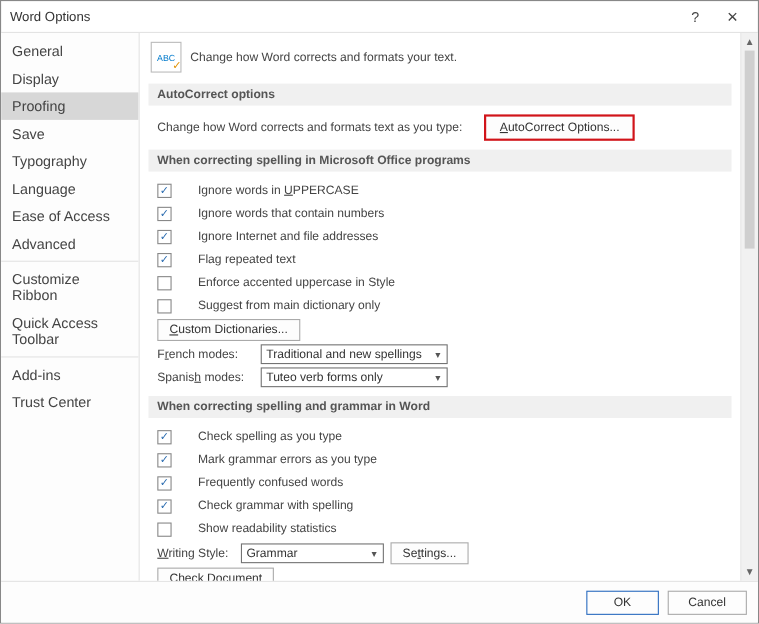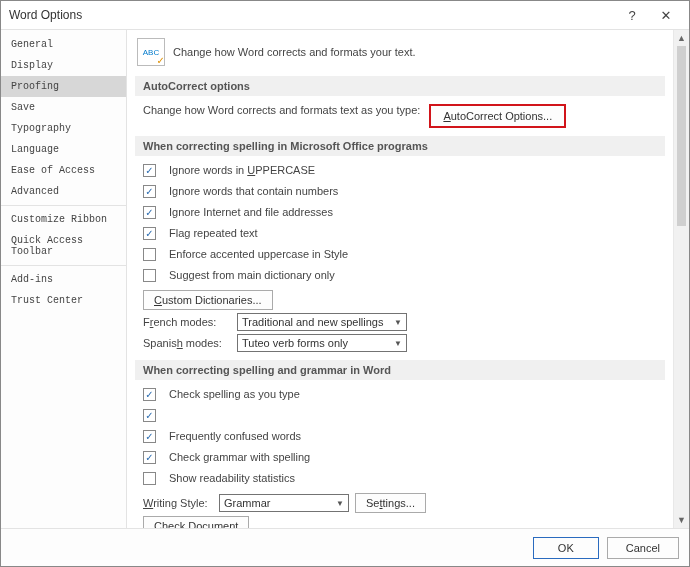--- a/index.html
+++ b/index.html
@@ -3,33 +3,33 @@
 <meta charset="utf-8">
 <style>
   * { box-sizing: border-box; font-family: "Segoe UI", Tahoma, sans-serif; }
   body { margin: 0; background: #fff; width: 690px; height: 567px; overflow: hidden; font-size: 11px; color: #444; }
   .window { width: 690px; height: 567px; border: 1px solid #888; display: flex; flex-direction: column; background: #fff; }
   .titlebar { height: 28px; display: flex; align-items: center; padding: 0 6px 0 8px; font-size: 12px; color: #333; }
   .titlebar .spacer { flex: 1; }
   .titlebar .tbtn { width: 34px; text-align: center; font-size: 13px; color: #444; cursor: default; }
   .body { flex: 1; display: flex; border-top: 1px solid #e3e3e3; min-height: 0; }
   .sidebar { width: 126px; background: #fdfdfd; border-right: 1px solid #e3e3e3; padding-top: 4px; overflow: hidden; }
-  .sidebar .item { padding: 5px 10px; font-size: 10px; color: #444; cursor: default; font-family: Liberation Mono, monospace; }
+  .sidebar .item { padding: 5px 10px; font-size: 13px; color: #444; cursor: default; }
   .sidebar .item.sel { background: #d7d7d7; }
   .sidebar .sep { height: 1px; background: #e3e3e3; margin: 3px 0; }
   .content-wrap { flex: 1; display: flex; min-width: 0; }
   .content { flex: 1; overflow: hidden; padding: 8px 10px 0 10px; position: relative; }
   .scrollbar { width: 16px; background: #f1f1f1; border-left: 1px solid #e8e8e8; position: relative; }
   .scrollbar .arrow { height: 16px; text-align: center; font-size: 9px; color: #666; line-height: 16px; }
   .scrollbar .thumb { position: absolute; top: 16px; left: 3px; right: 3px; height: 180px; background: #cfcfcf; }
   .intro { display: flex; align-items: center; gap: 8px; margin-bottom: 10px; }
   .abc-icon { width: 28px; height: 28px; border: 1px solid #bbb; display: flex; flex-direction: column; align-items: center; justify-content: center; font-size: 8px; color: #007acc; position: relative; background: #fff; }
   .abc-icon .check { color: #e09000; font-size: 10px; position: absolute; bottom: -1px; right: -1px; }
   .section-head { background: #f0f0f0; padding: 4px 8px; font-weight: 600; color: #555; margin: 8px -2px 8px -2px; font-size: 11px; }
-  .row { display: flex; gap: 9px; margin: 3px 0 3px 6px; min-height: 18px; }
+  .row { display: flex; align-items: center; gap: 20px; margin: 3px 0 3px 6px; min-height: 18px; }
   .row.indent { margin-left: 6px; }
   .btn { background: #fdfdfd; border: 1px solid #aaa; padding: 3px 10px; font-size: 11px; color: #333; cursor: default; }
   .btn.hl { border: 2px solid #d1141a; padding: 4px 12px; }
   .chk { width: 13px; height: 13px; border: 1px solid #888; display: inline-flex; align-items: center; justify-content: center; font-size: 10px; color: #2b6cb0; background: #fff; margin-right: 4px; flex-shrink: 0; }
   .label-text { color: #444; }
   .u { text-decoration: underline; }
   .select { border: 1px solid #737373; background: #fff; padding: 2px 4px; display: inline-flex; align-items: center; justify-content: space-between; font-size: 11px; color: #333; }
   .select .caret { font-size: 8px; color: #555; margin-left: 6px; }
   .form-row { display: flex; align-items: center; gap: 6px; margin: 3px 0 3px 6px; }
   .form-row .flabel { width: 88px; color: #444; }
@@ -126,20 +126,21 @@
             </span>
         </div>
 
         <div class="section-head">When correcting spelling and grammar in Word</div>
         <div class="row indent">
             <span class="chk">✓</span>
             <span class="label-text">Check spelling as you type</span>
           </div>
         <div class="row indent">
             <span class="chk">✓</span>
+            <span class="label-text">Mark grammar errors as you type</span>
           </div>
         <div class="row indent">
             <span class="chk">✓</span>
             <span class="label-text">Frequently confused words</span>
           </div>
         <div class="row indent">
             <span class="chk">✓</span>
             <span class="label-text">Check grammar with spelling</span>
           </div>
         <div class="row indent">

